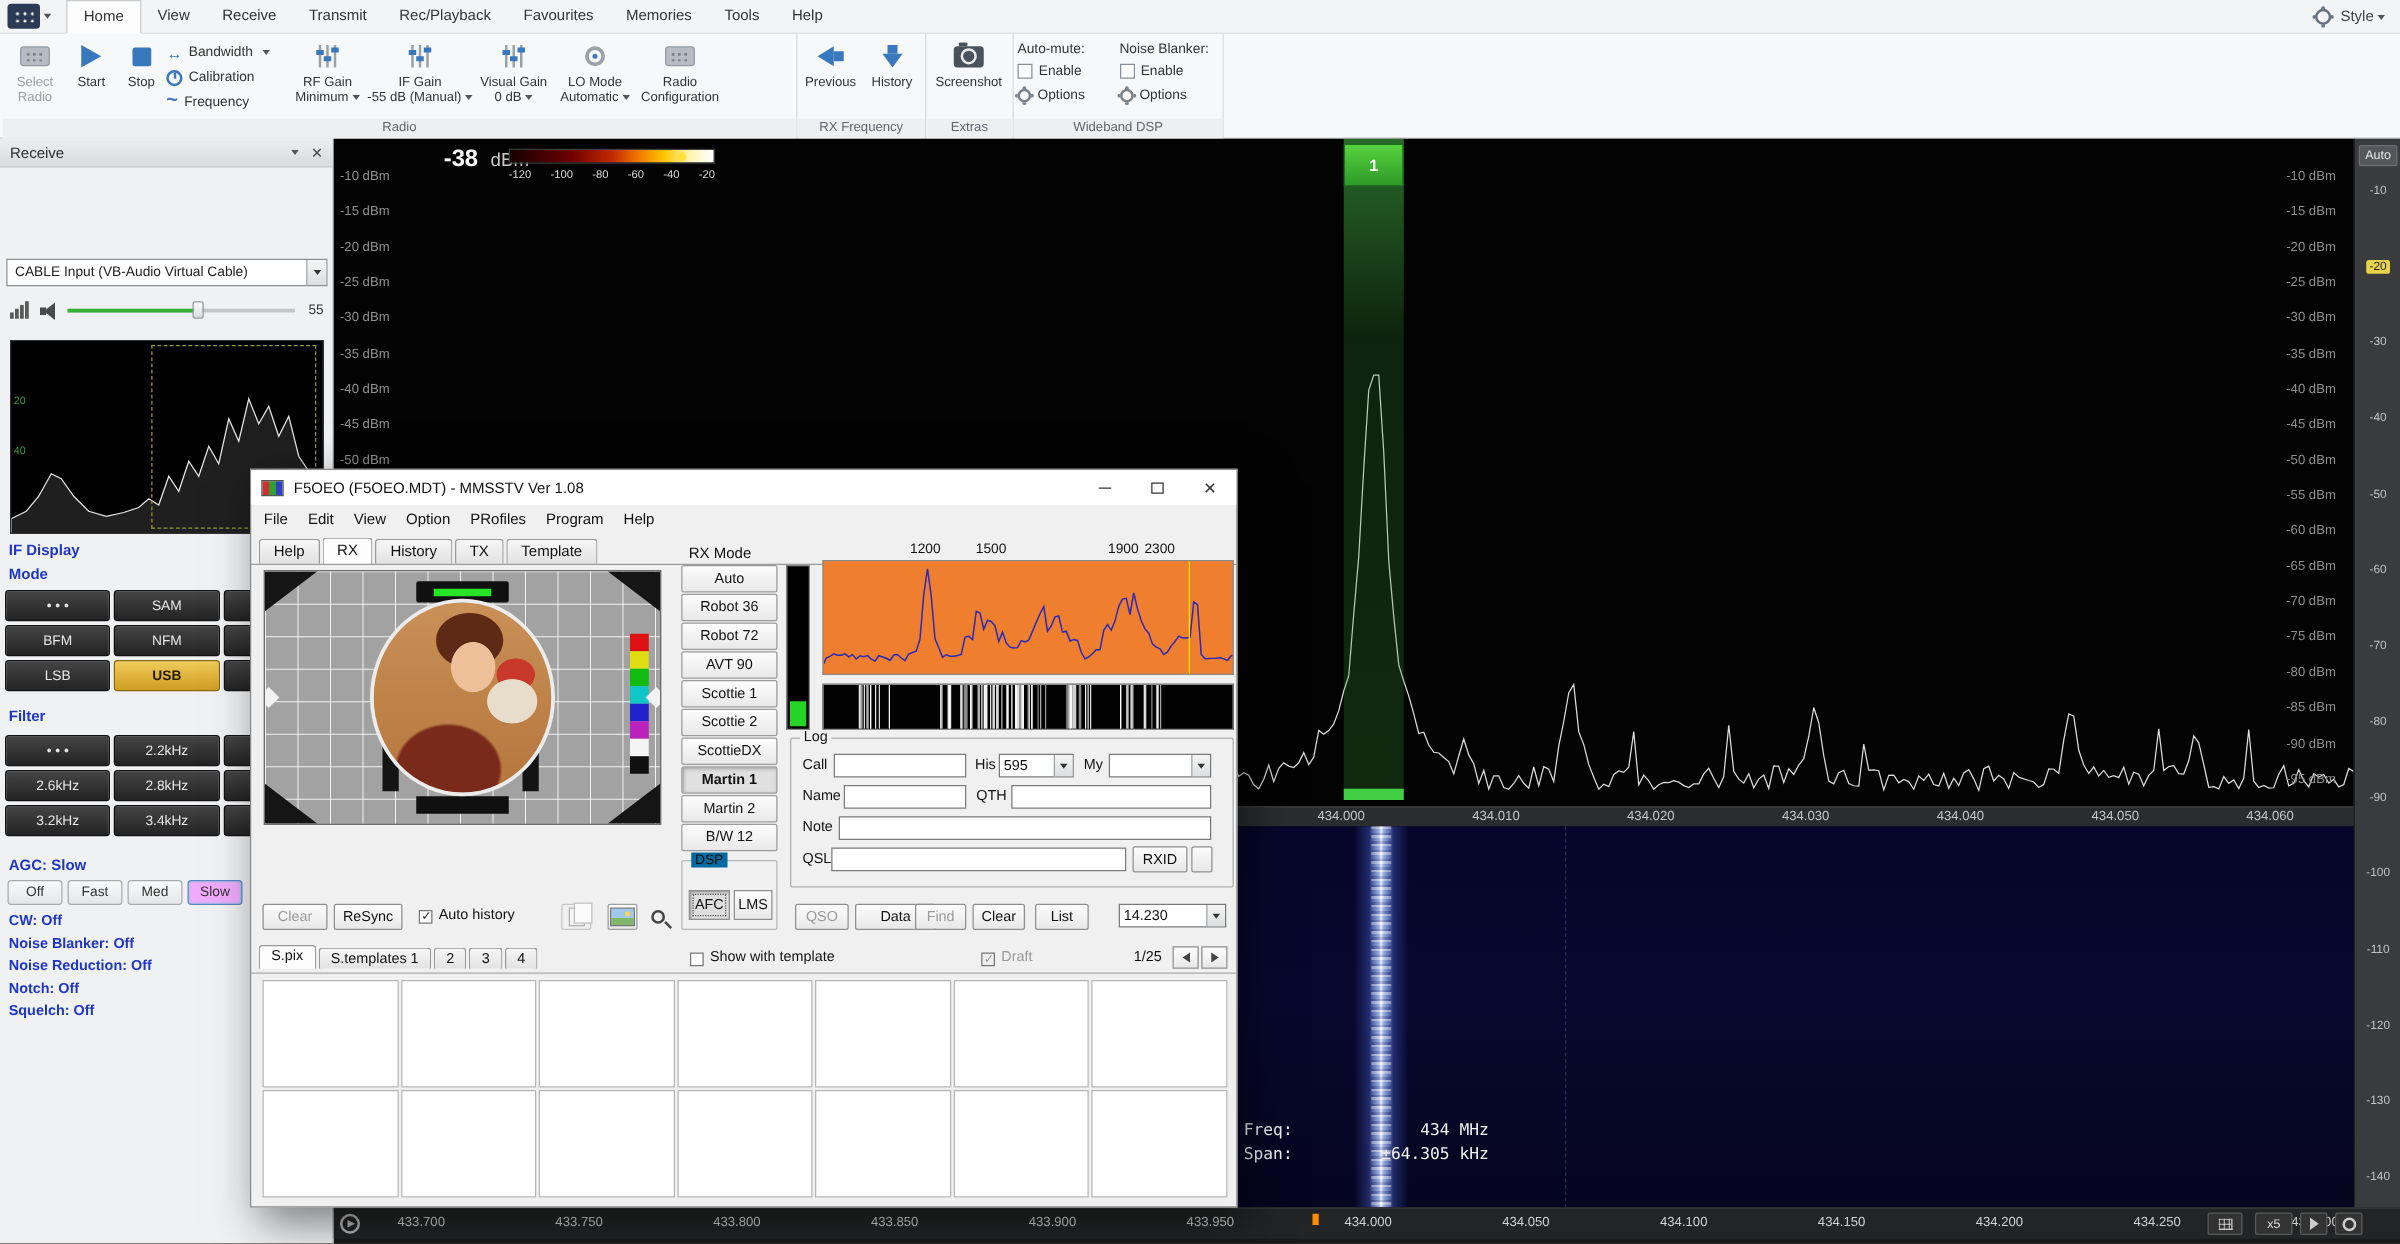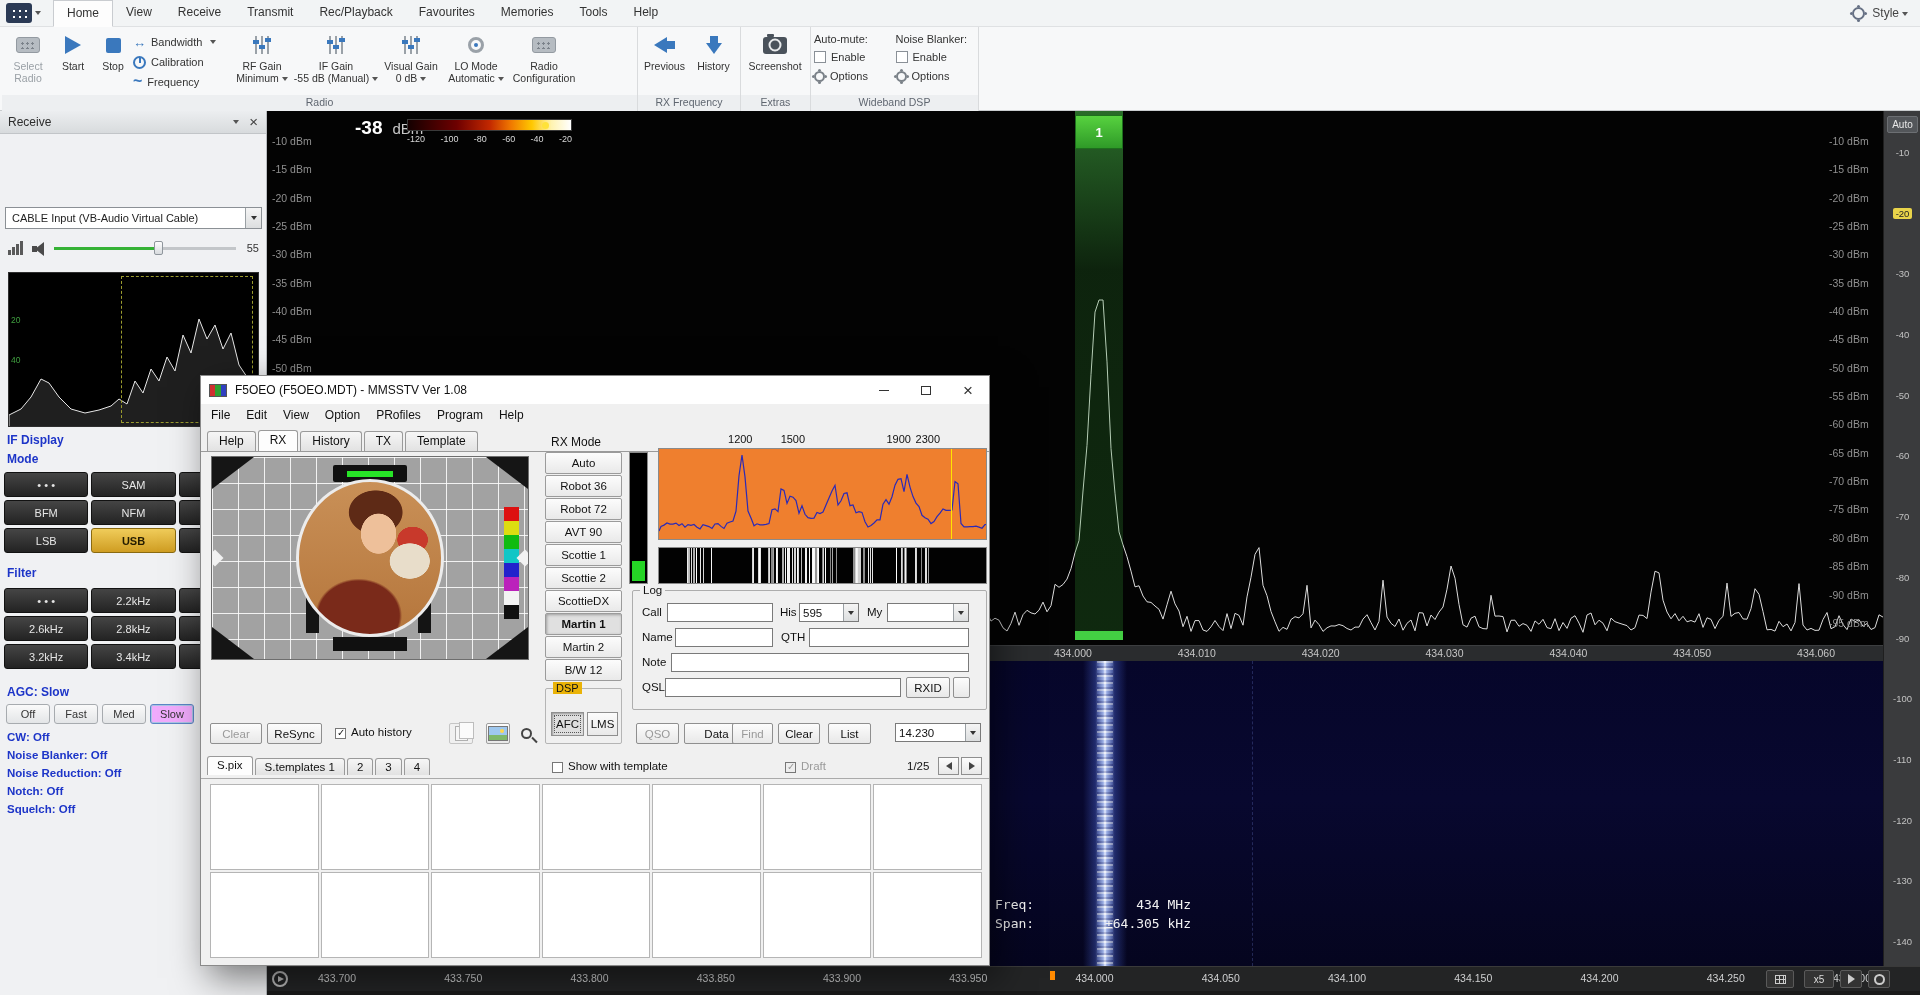--- a/index.html
+++ b/index.html
@@ -181,21 +181,21 @@
   .tc-dl{left:-3px;top:50%;margin-top:-6px;}
   .tc-dr{right:-3px;top:50%;margin-top:-6px;}
   .tc-bar{position:absolute;width:13px;height:44px;background:#141414;bottom:26px;}
   .tc-b1{left:calc(50% - 64px);}
   .tc-b2{left:calc(50% + 48px);}
   .rxmode-label{position:absolute;left:350px;top:59px;font-size:12px;}
   .modestack{position:absolute;left:344px;top:76px;width:77px;display:flex;flex-direction:column;gap:1px;}
   .mbtn2{height:22px;background:linear-gradient(#fcfcfc,#e9e9e9);border:1px solid #9b9b9b;border-radius:2px;font-size:11.5px;display:flex;align-items:center;justify-content:center;}
   .mbtn2.active{background:#e0e0e0;box-shadow:inset 1px 1px 3px rgba(0,0,0,.3);font-weight:bold;}
   .dspbox{position:absolute;left:344px;top:312px;width:77px;height:56px;border:1px solid #b5b5b5;border-radius:2px;}
-  .dsplabel{position:absolute;left:352px;top:306px;background:#eab308;padding:0 3px;font-size:11px;}
+  .dsplabel{position:absolute;left:352px;top:306px;background:#0369a1;padding:0 3px;font-size:11px;}
   .afcbtn{position:absolute;left:350px;top:336px;width:33px;height:24px;font-size:11.5px;display:flex;align-items:center;justify-content:center;background:#dedede;border:1px solid #8f8f8f;box-shadow:inset 1px 1px 2px rgba(0,0,0,.3);outline:1px dotted #555;outline-offset:-4px;}
   .lmsbtn{position:absolute;left:386px;top:336px;width:31px;height:24px;font-size:11.5px;display:flex;align-items:center;justify-content:center;background:linear-gradient(#fcfcfc,#e9e9e9);border:1px solid #8f8f8f;}
   .mlevel{position:absolute;left:428px;top:76px;width:19px;height:132px;background:#000;border:1px solid #8a8a8a;}
   .mlevel::after{content:'';position:absolute;left:2px;right:2px;bottom:2px;height:20px;background:#25d425;}
   .mspecticks{position:absolute;left:457px;top:57px;width:329px;height:14px;font-size:11px;}
   .mspecticks span{position:absolute;transform:translateX(-50%);}
   .mspecticks span:nth-child(1){left:25%;}
   .mspecticks span:nth-child(2){left:41%;}
   .mspecticks span:nth-child(3){left:61%;margin-left:40px;}
   .mspecticks span:nth-child(4){left:82%;}

